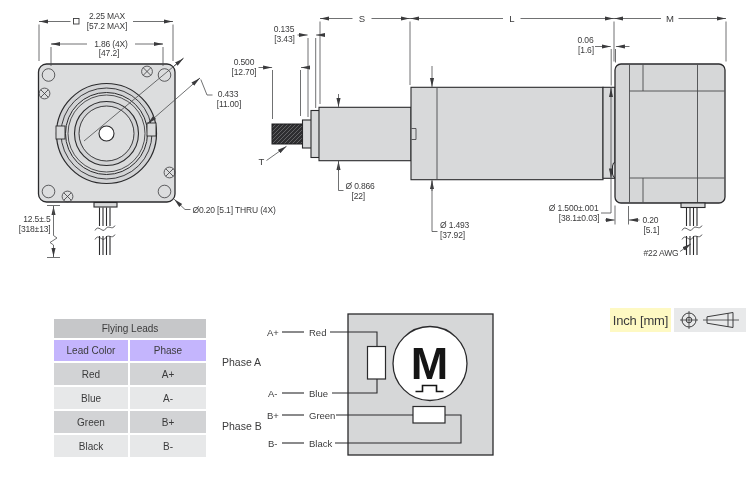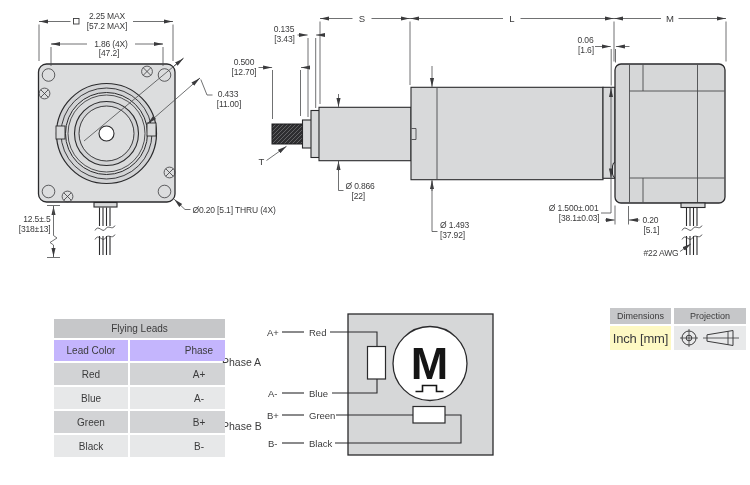--- a/index.html
+++ b/index.html
@@ -15,21 +15,21 @@
   .dim  { stroke:#4b4c4e; stroke-width:0.8; fill:none; }
   .thin { stroke:#3a3a3c; stroke-width:0.8; fill:none; }
   .inner{ stroke:#4a4b4d; stroke-width:0.9; fill:none; }
   .wire { stroke:#2a2a2c; stroke-width:1.1; fill:none; }
   .wt   { font-family:"Liberation Sans",sans-serif; font-size:9.5px; fill:#3b3b3c; }
   .wt2  { font-family:"Liberation Sans",sans-serif; font-size:10.5px; fill:#3b3b3c; }
   .mtxt { font-family:"Liberation Sans",sans-serif; font-size:45px; font-weight:bold; fill:#151515; text-anchor:middle; }
   
   .leads-table { position:absolute; left:52px; top:317px; border-collapse:separate; border-spacing:2px; font-size:10px; color:#3b3b3c; }
   .leads-table td { text-align:center; vertical-align:middle; padding:0; }
-  .leads-table .c1 { width:74px; } .leads-table .c2 { width:52px;padding-left:43px; }
+  .leads-table .c1 { width:74px; } .leads-table .c2 { width:76px; }
   .leads-table .th  { background:#c6c7c9; height:19px; }
   .leads-table .sub { background:#c4b5fd; height:21px; }
   .leads-table .rA  { background:#d2d3d5; height:22px; }
   .leads-table .rB  { background:#e7e8e9; height:22px; }
   
   .units-table { position:absolute; left:607px; top:306px; border-collapse:separate; border-spacing:3px 2px; color:#3b3b3c; }
   .units-table td { text-align:center; vertical-align:middle; padding:0; }
   .units-table .uh { background:#c6c7c9; font-size:9px; height:16px; }
   .units-table .u1 { width:61px; } .units-table .u2 { width:72px; }
   .units-table .uv { background:#fef9c3; font-size:13px; height:24px; letter-spacing:-0.2px; }
@@ -326,24 +326,20 @@
     <tr>
       <td class="rB c1">Black</td>
       <td class="rB c2">B-</td>
     </tr>
   </tbody>
 </table>
 
 <table class="units-table">
   <tbody>
     <tr>
-      <td class="uh u1">Dimensions</td>
-      <td class="uh u2">Projection</td>
-    </tr>
-    <tr>
       <td class="uv u1">Inch [mm]</td>
       <td class="up u2">
         <svg width="66" height="20" viewBox="0 0 66 20" style="position:static;display:inline-block;vertical-align:middle">
           <line x1="12" y1="1" x2="12" y2="19" stroke="#3b3b3c" stroke-width="0.8"></line>
           <line x1="3" y1="10" x2="21" y2="10" stroke="#3b3b3c" stroke-width="0.8"></line>
           <circle cx="12" cy="10" r="7" fill="none" stroke="#3b3b3c" stroke-width="1"></circle>
           <circle cx="12" cy="10" r="2.8" fill="none" stroke="#3b3b3c" stroke-width="1"></circle>
           <line x1="26" y1="10" x2="62" y2="10" stroke="#3b3b3c" stroke-width="0.8"></line>
           <polygon points="30,6.8 30,13.2 56,17.5 56,2.5" fill="none" stroke="#3b3b3c" stroke-width="1"></polygon>
           <line x1="51" y1="3.5" x2="51" y2="16.5" stroke="#3b3b3c" stroke-width="0.9"></line>

